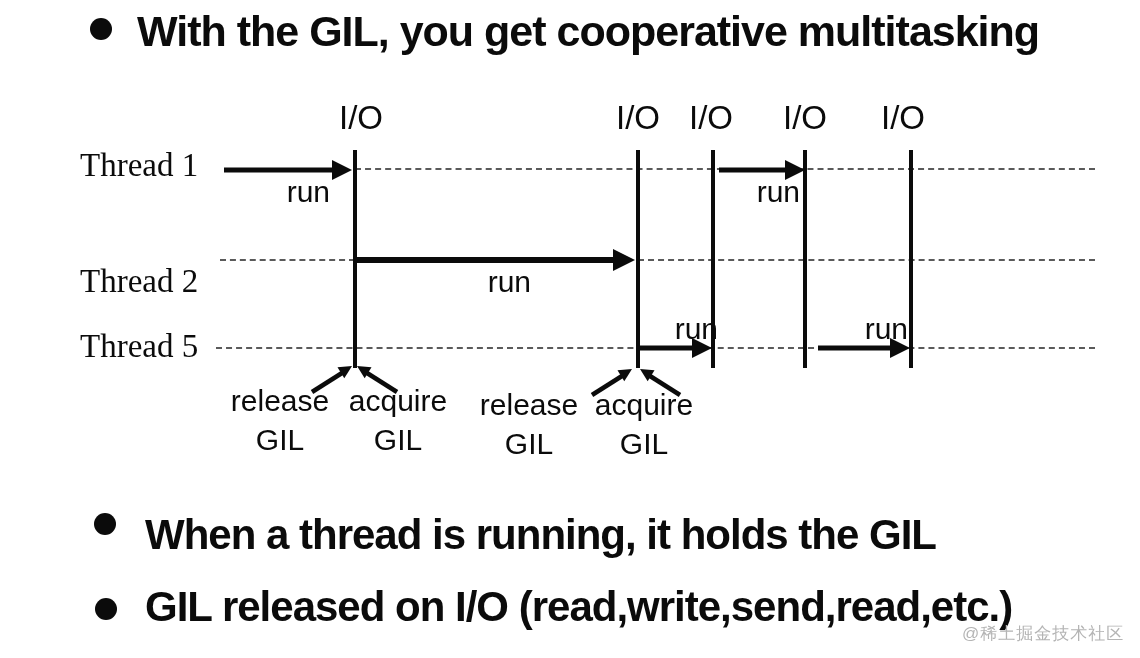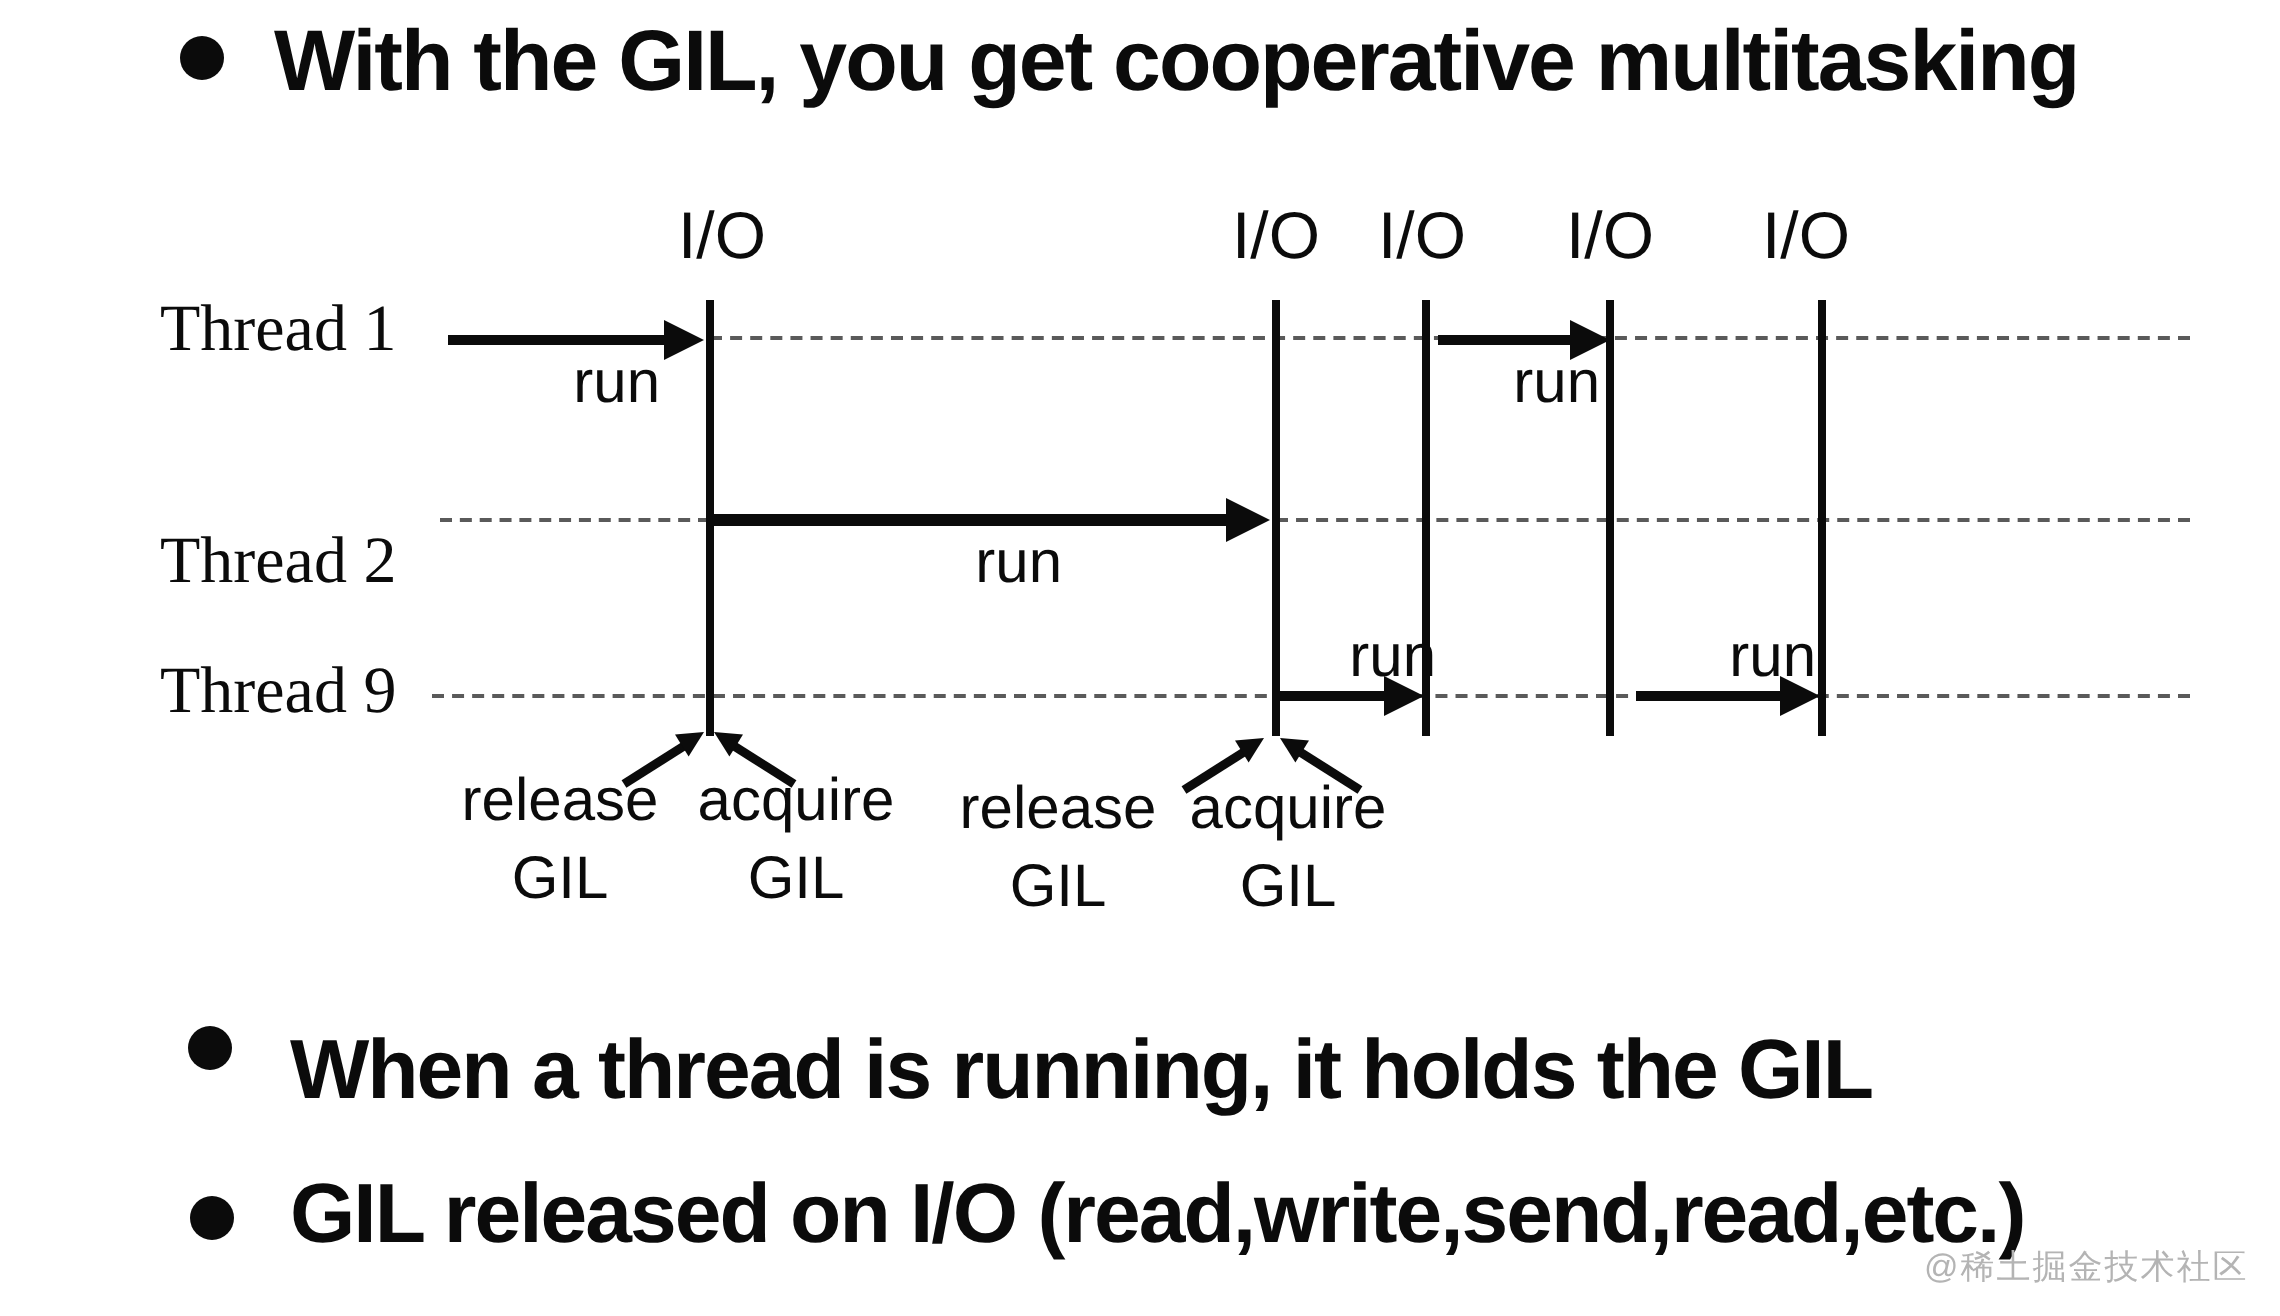--- a/index.html
+++ b/index.html
@@ -32,21 +32,21 @@
   .watermark{position:absolute;font-size:17px;letter-spacing:1px;white-space:nowrap;}
 </style>
 </head>
 <body>
 
 <span class="bullet-dot" style="left:90px;top:18px;"></span>
 <div class="bullet-text" style="left:137px;top:7px;font-size:43px;">With the GIL, you get cooperative multitasking</div>
 
 <div class="thread-label" style="left:80px;top:149px;">Thread 1</div>
 <div class="thread-label" style="left:80px;top:229px;margin-top:36px;">Thread 2</div>
-<div class="thread-label" style="left:80px;top:330px;">Thread 9</div>
+<div class="thread-label" style="left:80px;top:330px;">Thread 5</div>
 
 <div class="dash" style="left:355px;top:168px;width:740px;"></div>
 <div class="dash" style="left:220px;top:259px;width:135px;"></div>
 <div class="dash" style="left:638px;top:259px;width:457px;"></div>
 <div class="dash" style="left:216px;top:347px;width:879px;"></div>
 
 <div class="vline" style="left:353px;"></div>
 <div class="vline" style="left:636px;"></div>
 <div class="vline" style="left:711px;"></div>
 <div class="vline" style="left:803px;"></div>

